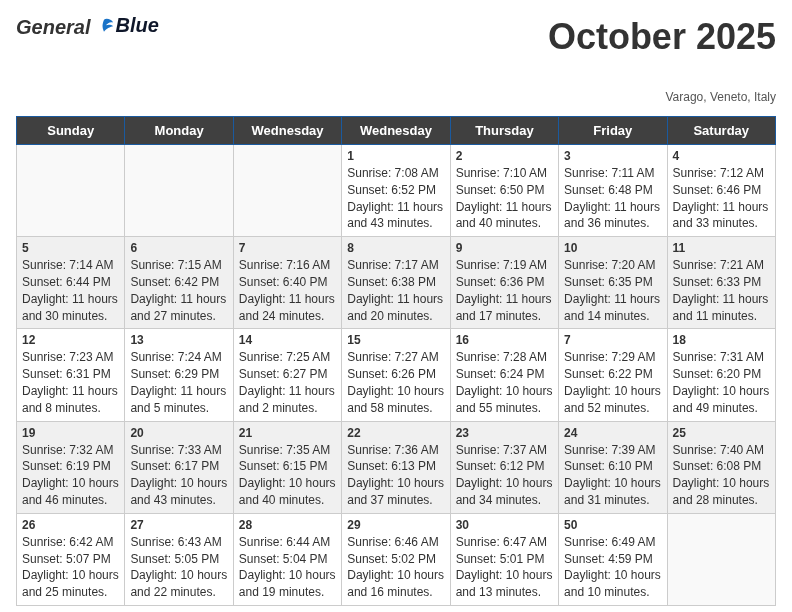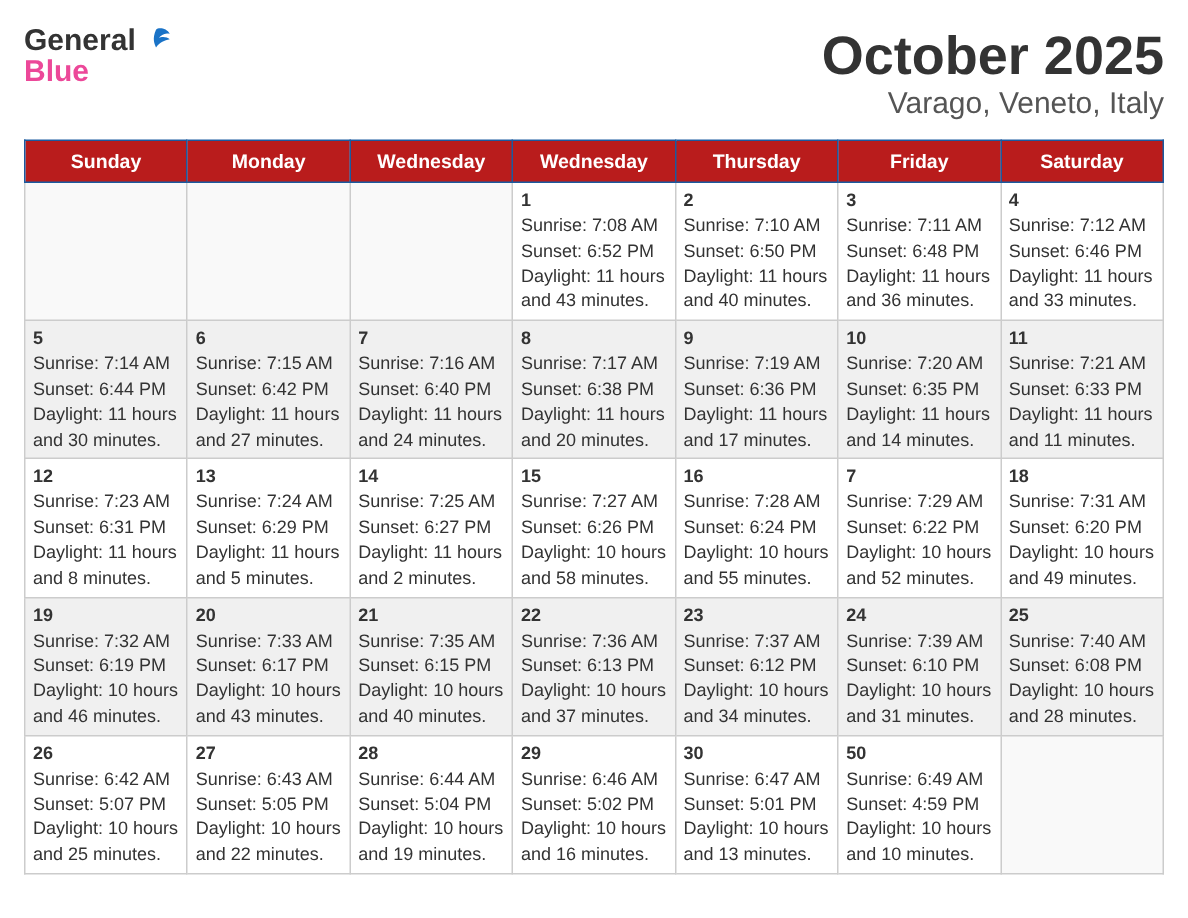--- a/index.html
+++ b/index.html
@@ -11,43 +11,45 @@
       padding: 16px;
     }
     .header {
       display: flex;
       justify-content: space-between;
       align-items: flex-start;
       margin-bottom: 12px;
     }
     .logo {
       display: flex;
-      flex-direction: column;
+      flex-direction: row;
       align-items: flex-start;
+      font-style: italic;
     }
     .title-block {
       text-align: right;
     }
     .month-title {
       font-size: 36px;
       font-weight: bold;
       color: #333;
       text-align: right;
     }
     .location {
-      font-size: 20px;
+      font-size: 12px;
       color: #555;
+      margin-top: 32px;
     }
     .calendar {
       width: 100%;
       border-collapse: collapse;
       border: 1px solid #ccc;
     }
     .calendar th {
-      background-color: #b91c1c;
+      background-color: #404040;
       color: #fff;
       text-align: center;
       padding: 6px 4px;
       font-size: 13px;
       border: 1px solid #1a5a9f;
     }
     .calendar td {
       vertical-align: top;
       border: 1px solid #ccc;
       padding: 4px 5px;
@@ -79,21 +81,21 @@
 <body>
 
 <div class="header">
   <div class="logo">
     <div style="display:flex;align-items:center;gap:2px;">
       <span style="font-size:20px;font-weight:bold;color:#333;">General</span>
       <svg width="22" height="22" viewBox="0 0 24 24" style="margin-left:1px;">
         <path d="M12 3 C14 1, 20 2, 22 6 C18 5, 16 7, 14 9 C16 8, 20 8, 22 10 C18 11, 15 12, 12 16 C11 13, 9 10, 12 3Z" fill="#1a73c7"></path>
       </svg>
     </div>
-    <span style="font-size:20px;font-weight:bold;color:#ec4899;margin-top:-2px;">Blue</span>
+    <span style="font-size:20px;font-weight:bold;color:#0f172a;margin-top:-2px;">Blue</span>
   </div>
   <div class="title-block">
     <div class="month-title">October 2025</div>
     <div class="location">Varago, Veneto, Italy</div>
   </div>
 </div>
 
 <table class="calendar" id="cal-table">
   <thead>
     <tr id="header-row">

